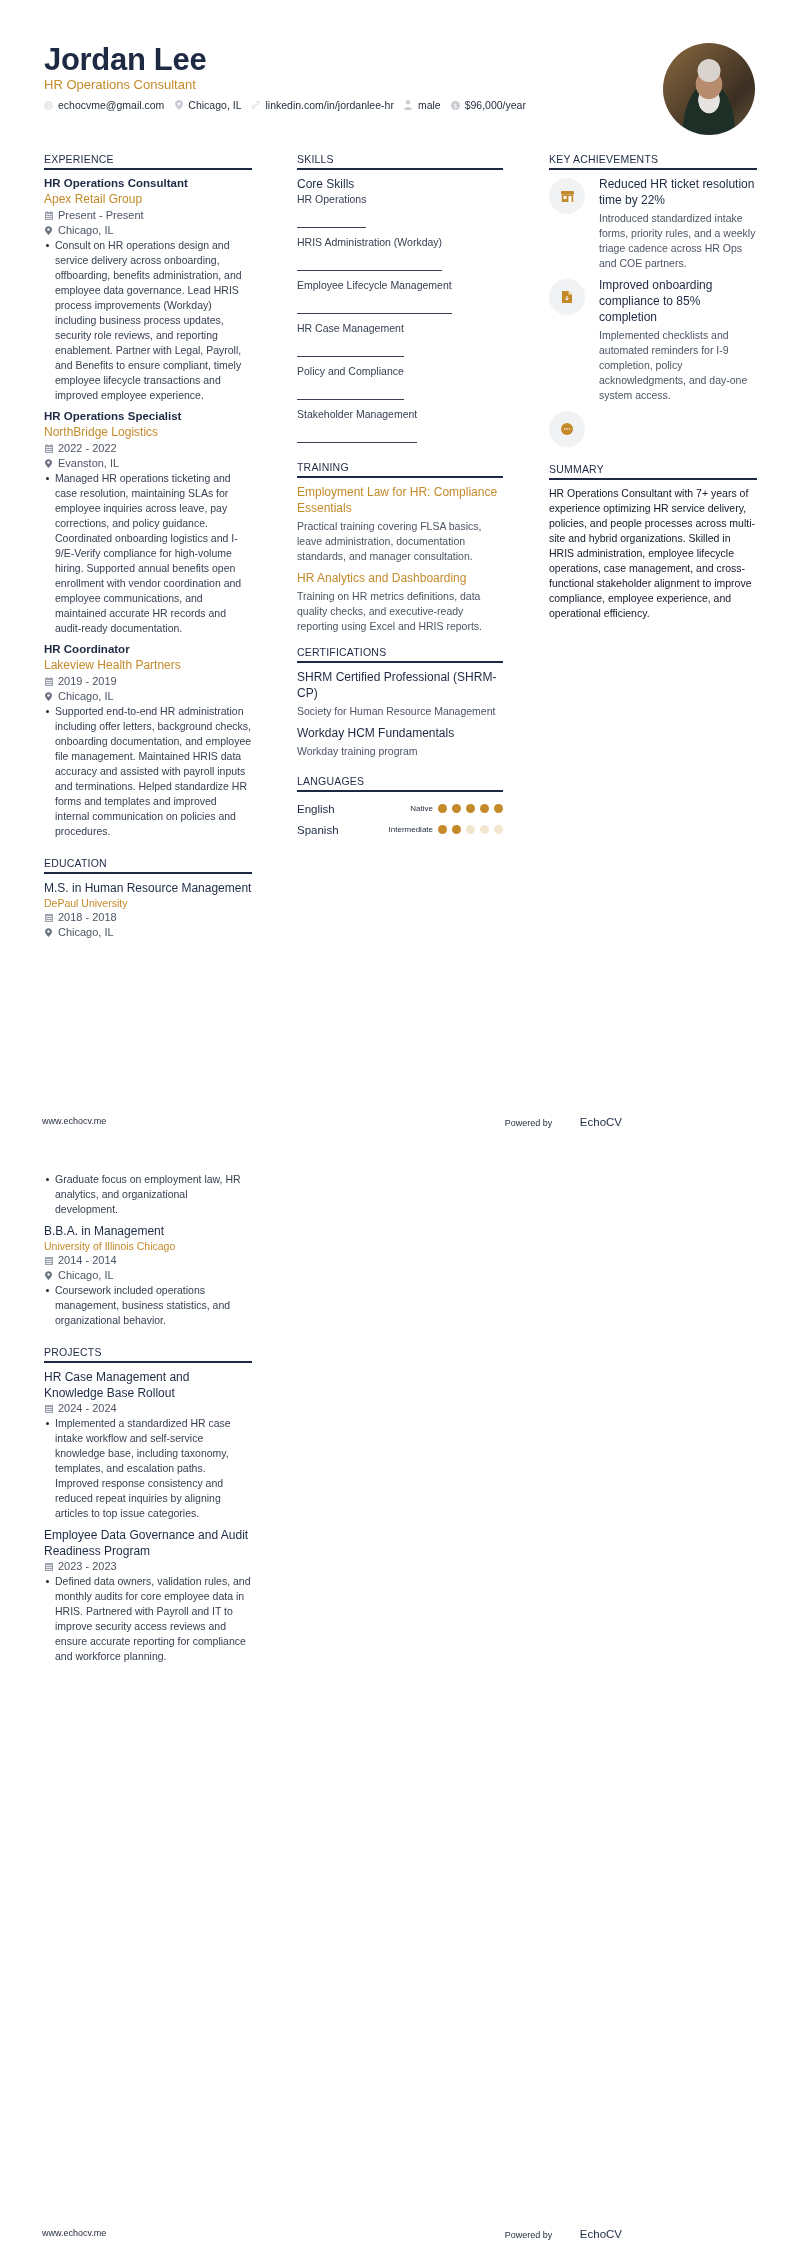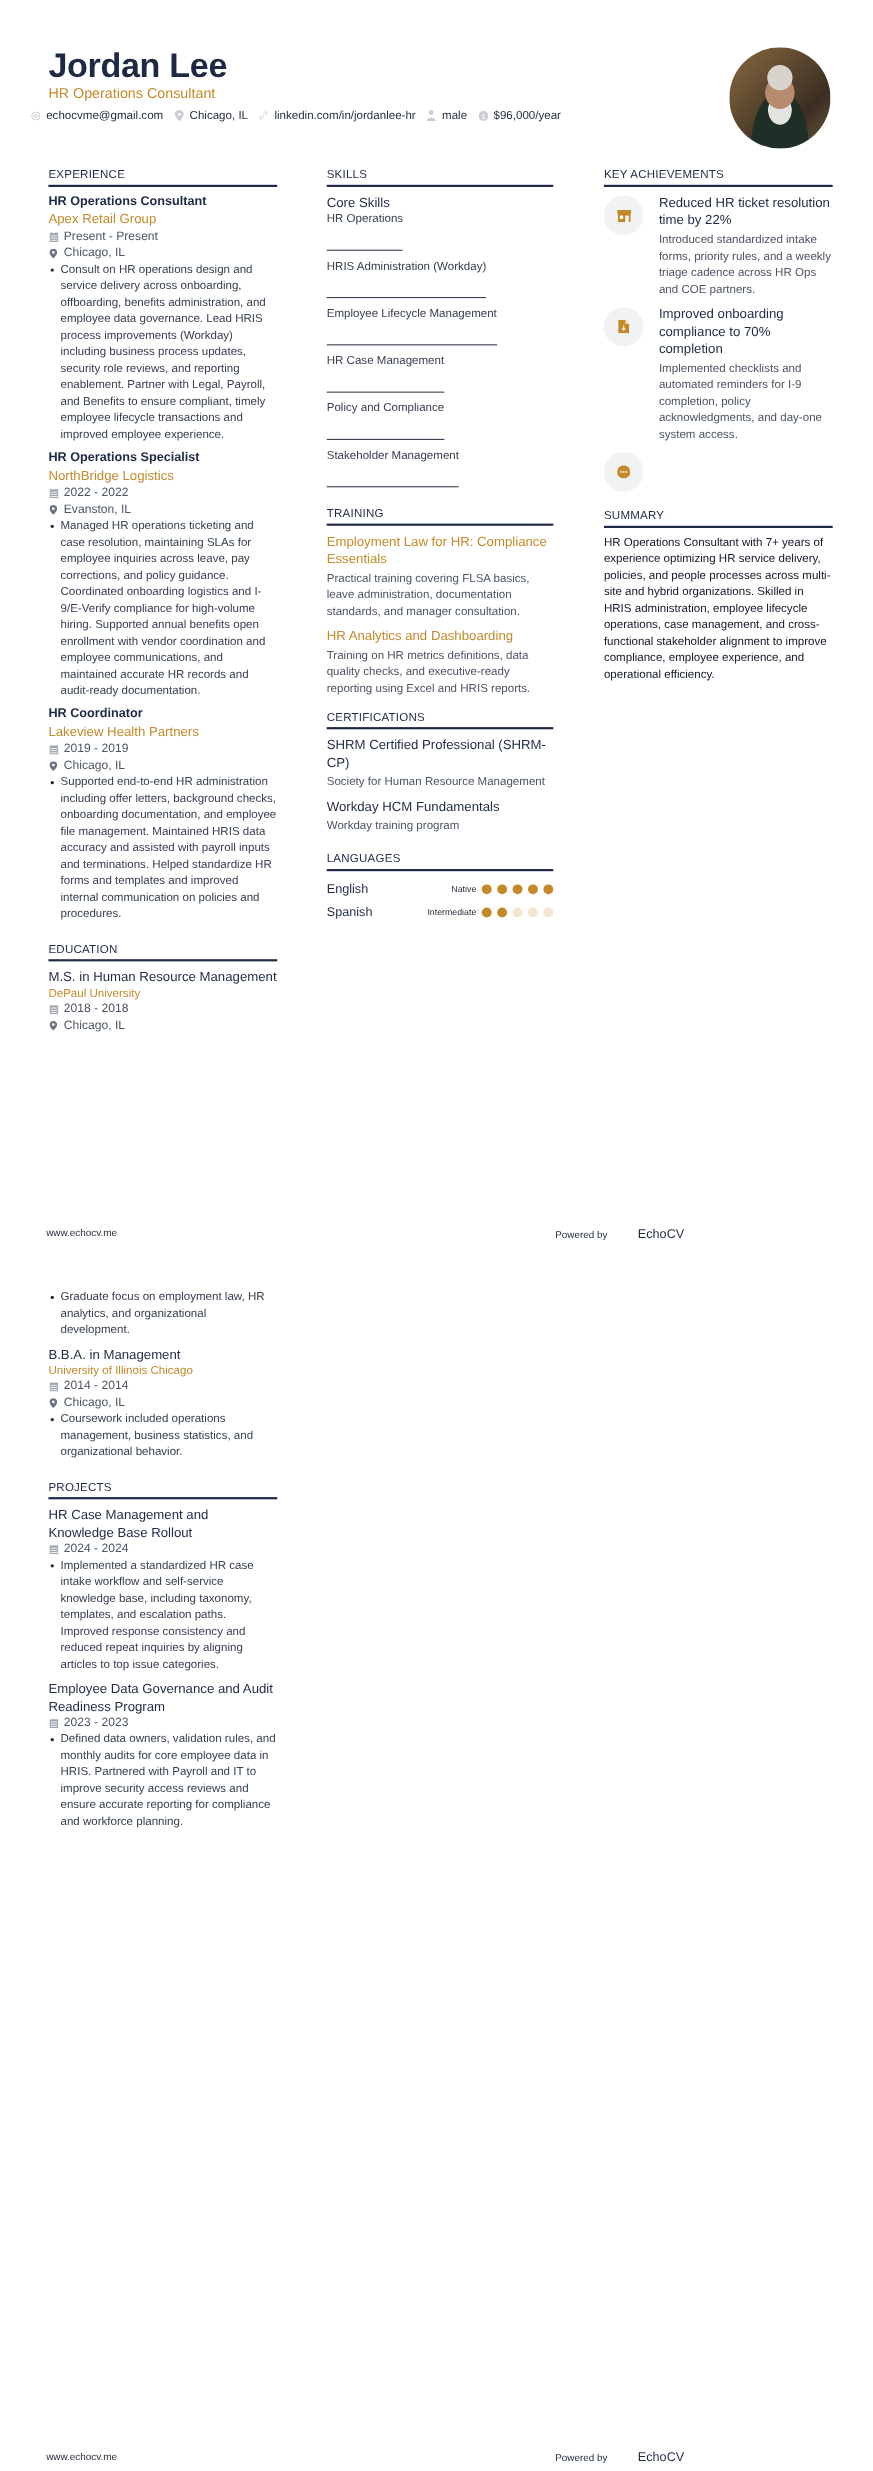--- a/index.html
+++ b/index.html
@@ -6,21 +6,21 @@
   html, body { width: 794px; background: #fff; }
   body { font-family: "Liberation Sans", "DejaVu Sans", sans-serif; color: #1f2937; position: relative; height: 2246px; overflow: hidden; }
 
   .page { position: absolute; left: 0; width: 658px; }
   .page1 { top: 0; height: 1123px; }
   .page2 { top: 1123px; height: 1123px; }
 
   
   .name { position: absolute; left: 44px; top: 42px; font-size: 31px; font-weight: bold; color: #1e2a44; letter-spacing: -0.3px; }
   .headline { position: absolute; left: 44px; top: 77px; font-size: 13px; color: #c48a2a; }
-  .contacts { position: absolute; left: 28px; top: 99px; display: flex; align-items: flex-start; gap: 10px; font-size: 10.5px; color: #1f2937; }
+  .contacts { position: absolute; left: 44px; top: 99px; display: flex; align-items: flex-start; gap: 10px; font-size: 10.5px; color: #1f2937; }
   .contact { display: flex; align-items: center; gap: 5px; }
   .cicon { width: 9px; height: 9px; display: inline-flex; align-items: center; justify-content: center; }
   .photo { position: absolute; left: 663px; top: 43px; width: 92px; height: 92px; border-radius: 50%; overflow: hidden;
            background: radial-gradient(circle at 50% 30%, #d8d3cc 0 14%, transparent 15%),
                        radial-gradient(ellipse at 50% 45%, #b78b6e 0 20%, transparent 21%),
                        radial-gradient(ellipse at 50% 62%, #e5e3e0 0 16%, transparent 17%),
                        radial-gradient(ellipse at 50% 100%, #1e2f28 0 40%, transparent 41%),
                        linear-gradient(135deg, #8a6a40, #3b2e22 70%, #6b5a3e); }
 
   
@@ -342,21 +342,21 @@
 
       <div class="ach">
         <div class="ach-icon">
           <svg width="10" height="12" viewBox="0 0 10 12">
               <path d="M0 0 H6.5 L10 3.5 V12 H0 Z" fill="#c48a2a"></path>
               <path d="M6.5 0 V3.5 H10" fill="#f5dfb5"></path>
               <path d="M5 5 V9 M3.5 7.5 L5 9 L6.5 7.5" stroke="#fff" stroke-width="1" fill="none"></path>
             </svg>
         </div>
         <div class="ach-body">
-          <div class="ach-title">Improved onboarding compliance to 70% completion</div>
+          <div class="ach-title">Improved onboarding compliance to 85% completion</div>
           <div class="ach-desc">Implemented checklists and automated reminders for I-9 completion, policy acknowledgments, and day-one system access.</div>
         </div>
       </div>
 
       <div class="ach">
         <div class="ach-icon">
           <svg width="12" height="12" viewBox="0 0 12 12">
               <circle cx="6" cy="6" r="6" fill="#c48a2a"></circle>
               <circle cx="3.5" cy="6" r="0.8" fill="#fff"></circle>
               <circle cx="6" cy="6" r="0.8" fill="#fff"></circle>

